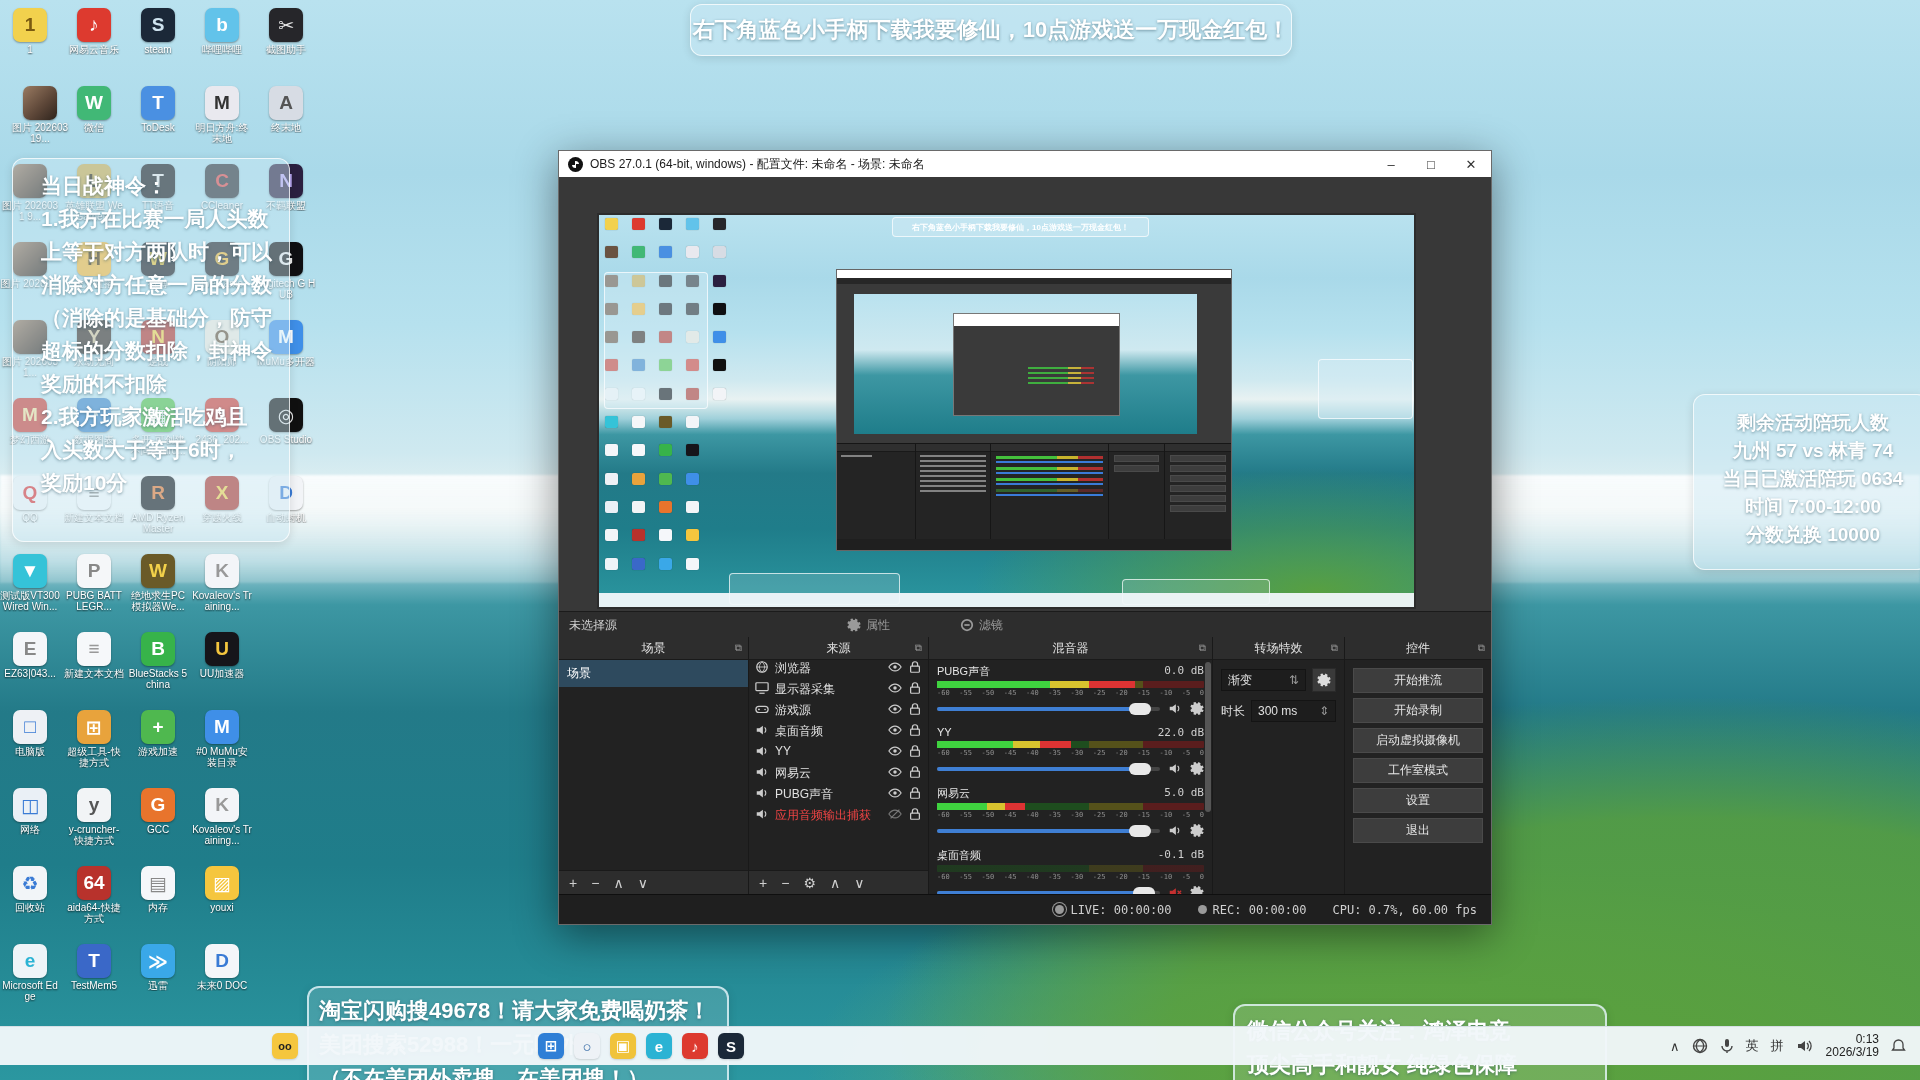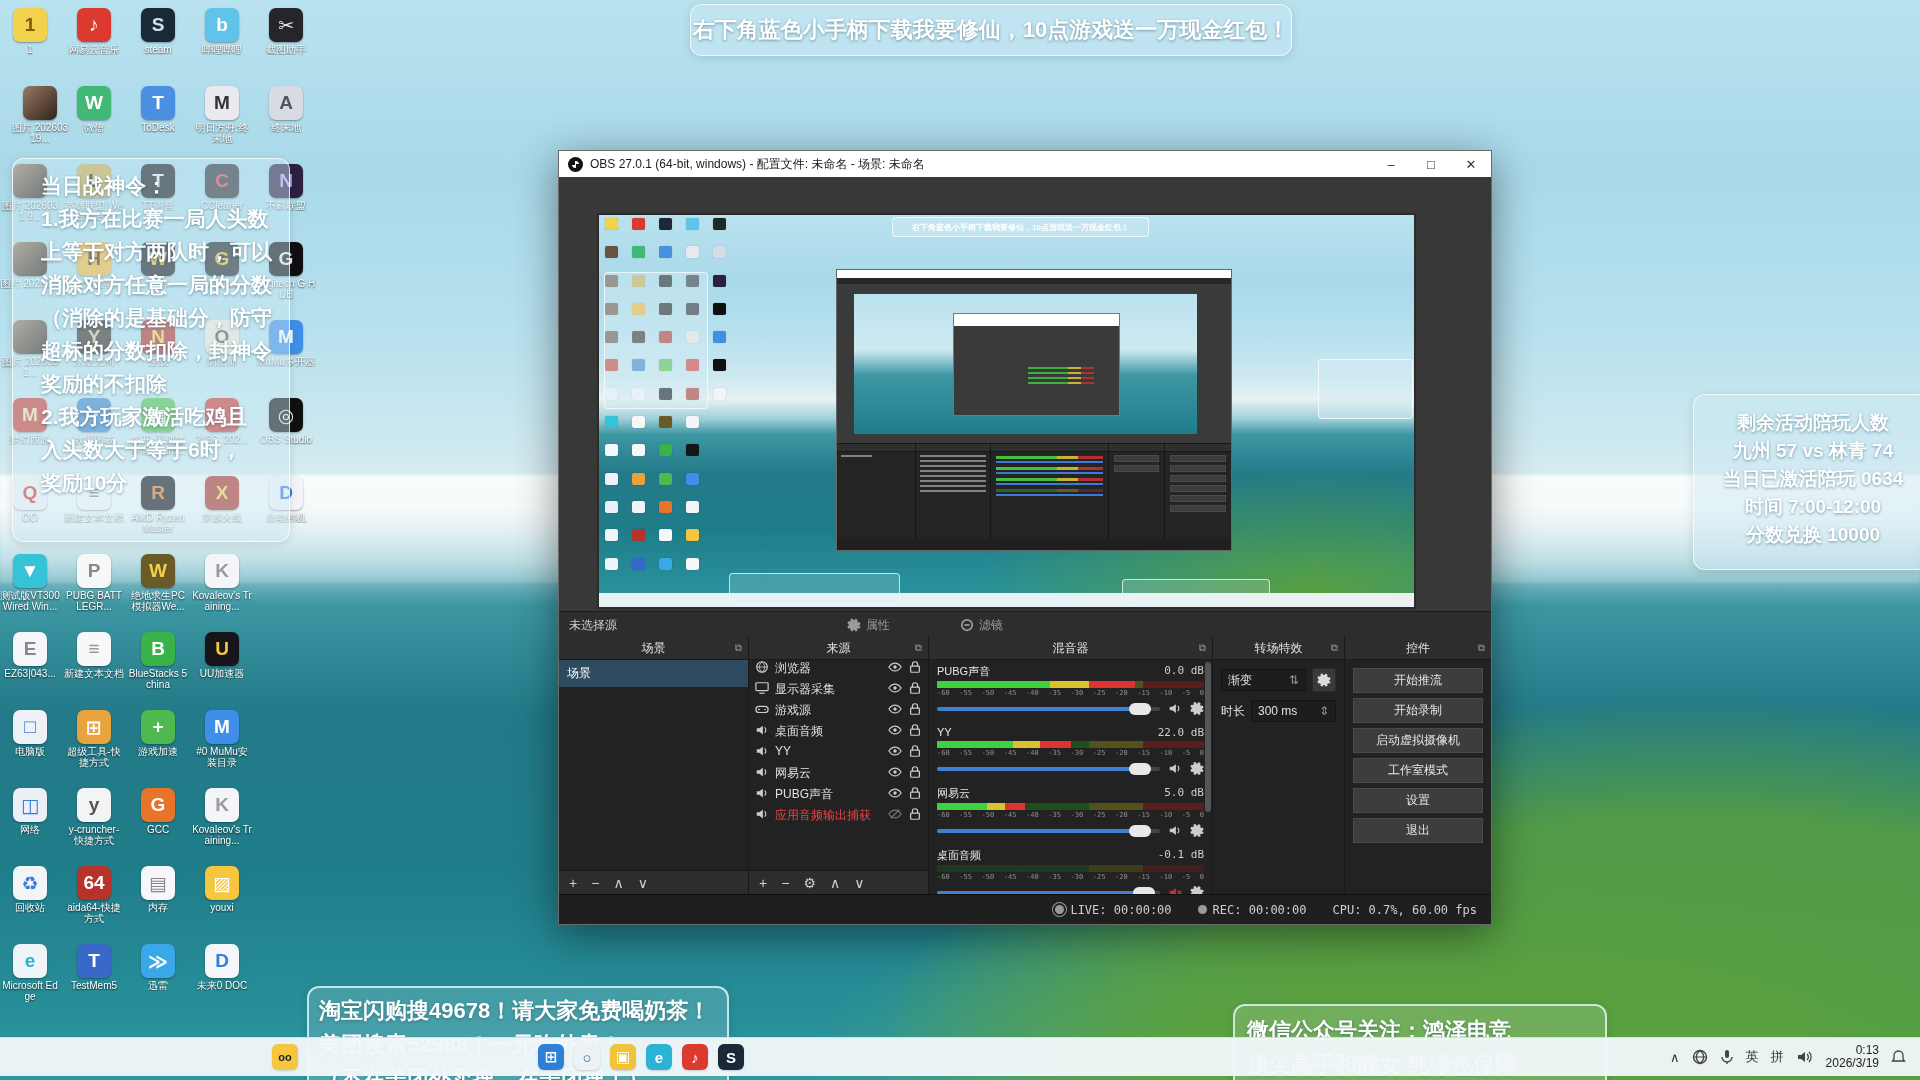--- a/index.html
+++ b/index.html
@@ -110,21 +110,21 @@
   .ctrls{display:flex;flex-direction:column;gap:5px;padding:8px;}
   .cbtn{height:23px;background:#3d3d3d;border:1px solid #4a4a4a;color:#e6e6e6;
     display:flex;align-items:center;justify-content:center;font-size:12px;}
   .statusbar{position:absolute;left:0;bottom:0;width:100%;height:30px;background:#1f1f1f;
     border-top:1px solid #0f0f0f;display:flex;align-items:center;justify-content:flex-end;
     gap:26px;padding-right:14px;box-sizing:border-box;color:#cfcfcf;
     font-family:"DejaVu Sans Mono",monospace;font-size:12px;}
   .dot{display:inline-block;width:9px;height:9px;border-radius:50%;background:#9a9a9a;margin-right:6px;}
   .scrollv{position:absolute;right:1px;top:2px;width:6px;height:150px;background:#555;border-radius:3px;}
   
-  .taskbar{position:absolute;left:0;bottom:4px;width:100%;height:38px;
+  .taskbar{position:absolute;left:0;bottom:15px;width:100%;height:38px;
     background:rgba(241,247,250,.96);border-top:1px solid #d5dfe5;display:flex;align-items:center;}
   .tbico{width:26px;height:26px;border-radius:6px;margin:0 5px;display:flex;align-items:center;
     justify-content:center;font-size:15px;font-weight:bold;color:#fff;box-shadow:0 1px 2px rgba(0,0,0,.15);}
   .tray{margin-left:auto;display:flex;align-items:center;gap:12px;padding-right:14px;color:#333;font-size:13px;}
   .clock{text-align:right;font-size:12px;line-height:13px;color:#222;}
 </style>
 </head>
 <body>
 
 <div id="screen">

